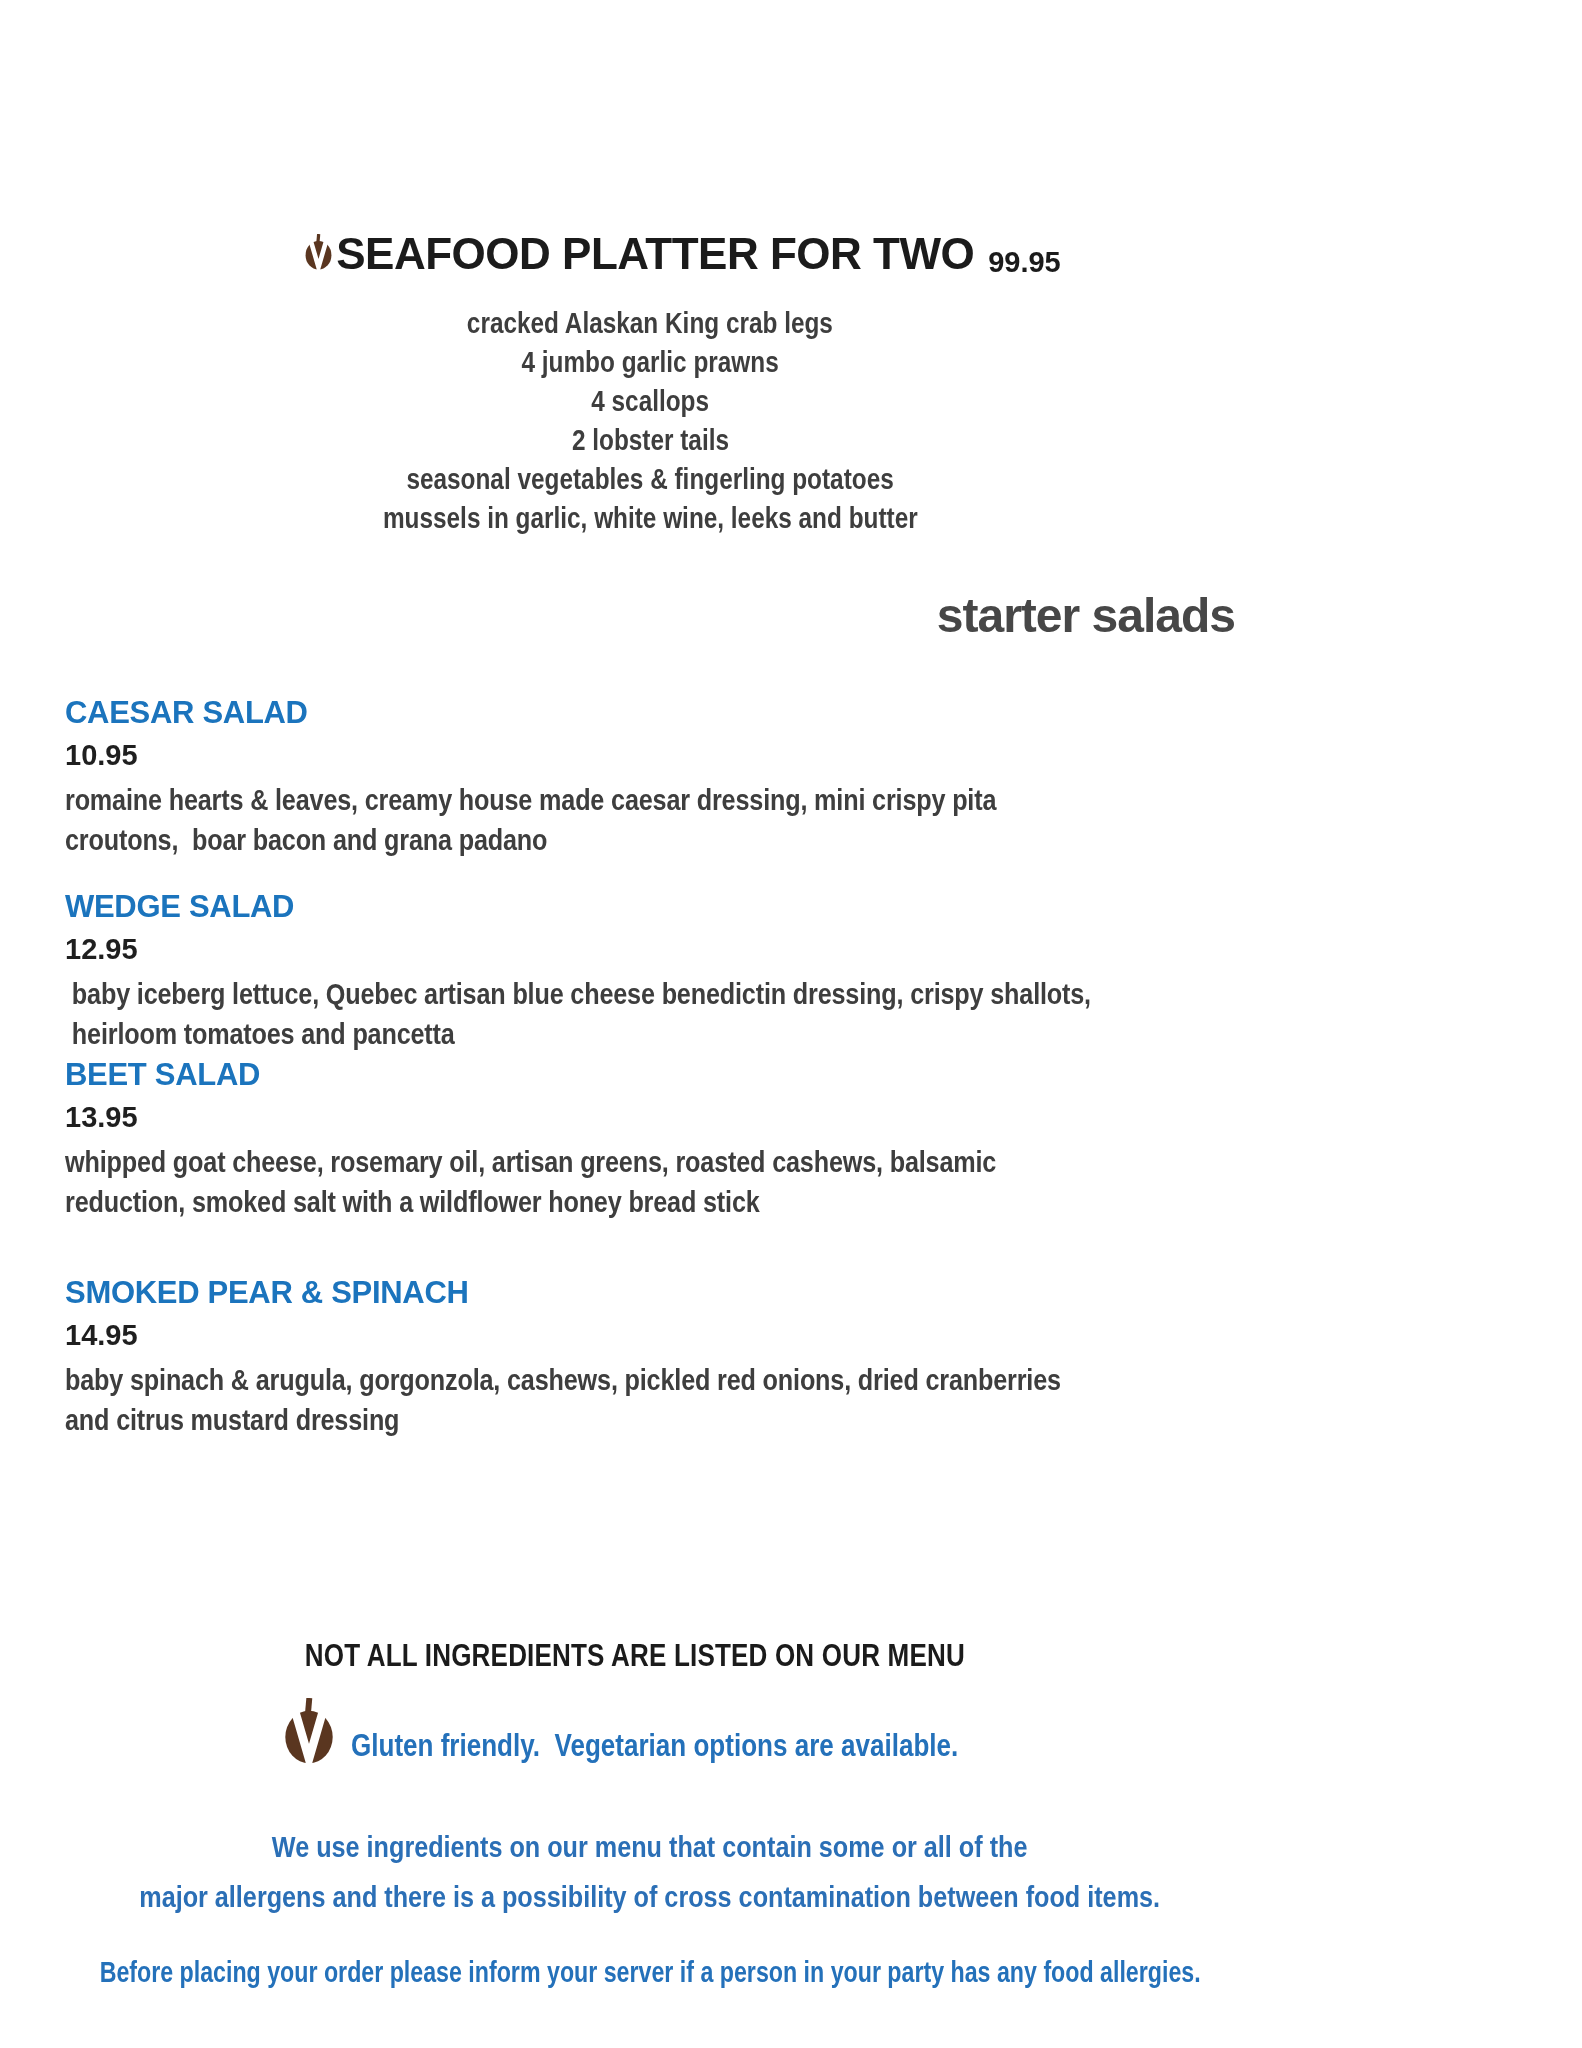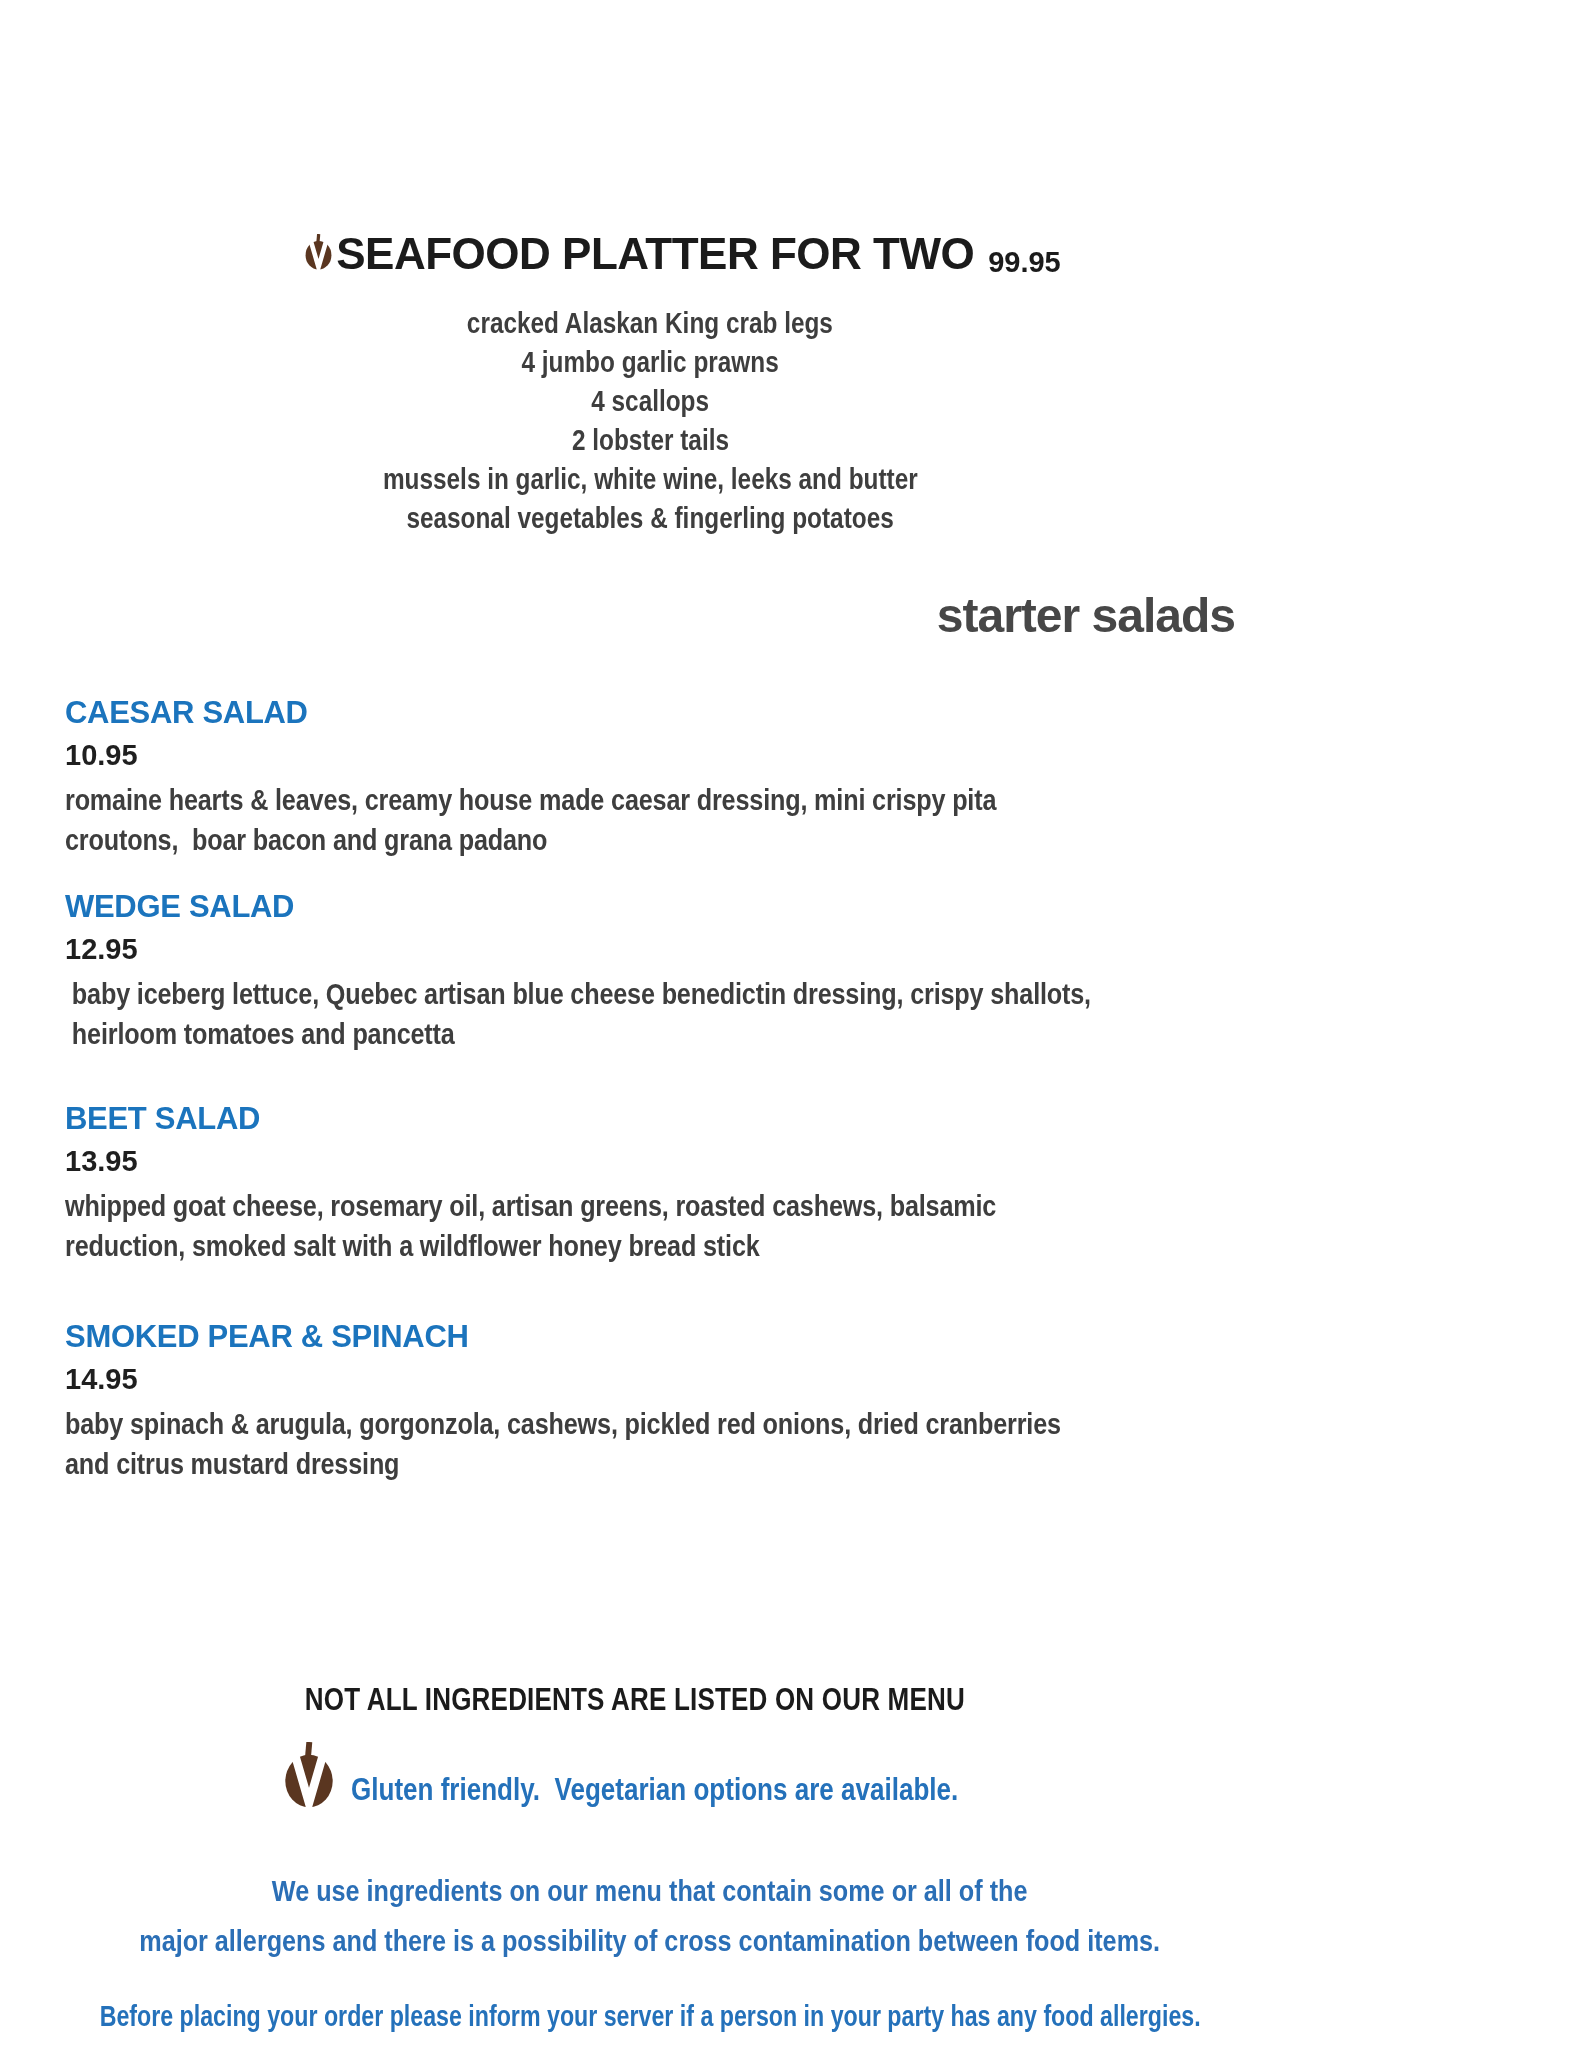--- a/index.html
+++ b/index.html
@@ -31,21 +31,21 @@
 
   
   .item{margin-top:0;}
   .item-head{display:flex;justify-content:space-between;align-items:baseline;line-height:42px;flex-direction:column;}
   .item-name{margin:0;font-size:31px;color:#1b74bd;letter-spacing:-0.3px;font-weight:bold;}
   .item-price{font-size:29px;color:#1f1f1f;}
   .item-desc{font-size:30px;line-height:40px;color:#3e3e3e;letter-spacing:-0.2px;}
   .item-desc-row{margin-top:4px;}
   .item:nth-of-type(1){margin-top:50px;}
   .item:nth-of-type(2){margin-top:26px;}
-  .item:nth-of-type(3){margin-top:44px;}
+  .item:nth-of-type(3){}
   .item:nth-of-type(4){margin-top:50px;}
 
   
   .notice-row{margin-top:198px;position:relative;left:-15px;}
   .notice{font-size:31px;color:#1b1b1b;letter-spacing:0.2px;}
 
   .gluten-row{margin-top:24px;display:flex;align-items:flex-end;margin-left:218px;}
   .bean-large{width:52px;height:66px;flex:0 0 auto;}
   .gluten-text-wrap{margin-left:16px;margin-bottom:0px;}
   .gluten-text{font-size:31px;color:#2471ba;}
@@ -79,24 +79,24 @@
         <div class="center-row platter-line-row">
             <span class="condense platter-line">4 jumbo garlic prawns</span>
           </div>
         <div class="center-row platter-line-row">
             <span class="condense platter-line">4 scallops</span>
           </div>
         <div class="center-row platter-line-row">
             <span class="condense platter-line">2 lobster tails</span>
           </div>
         <div class="center-row platter-line-row">
-            <span class="condense platter-line">mussels in garlic, white wine, leeks and butter</span>
+            <span class="condense platter-line">seasonal vegetables &amp; fingerling potatoes</span>
           </div>
         <div class="center-row platter-line-row">
-            <span class="condense platter-line">seasonal vegetables &amp; fingerling potatoes</span>
+            <span class="condense platter-line">mussels in garlic, white wine, leeks and butter</span>
           </div>
       </div>
     </header>
 
     <h2 class="section-heading">starter salads</h2>
 
     <section class="item">
       <div class="item-head">
         <h3 class="item-name">CAESAR SALAD</h3>
         <span class="item-price">10.95</span>

